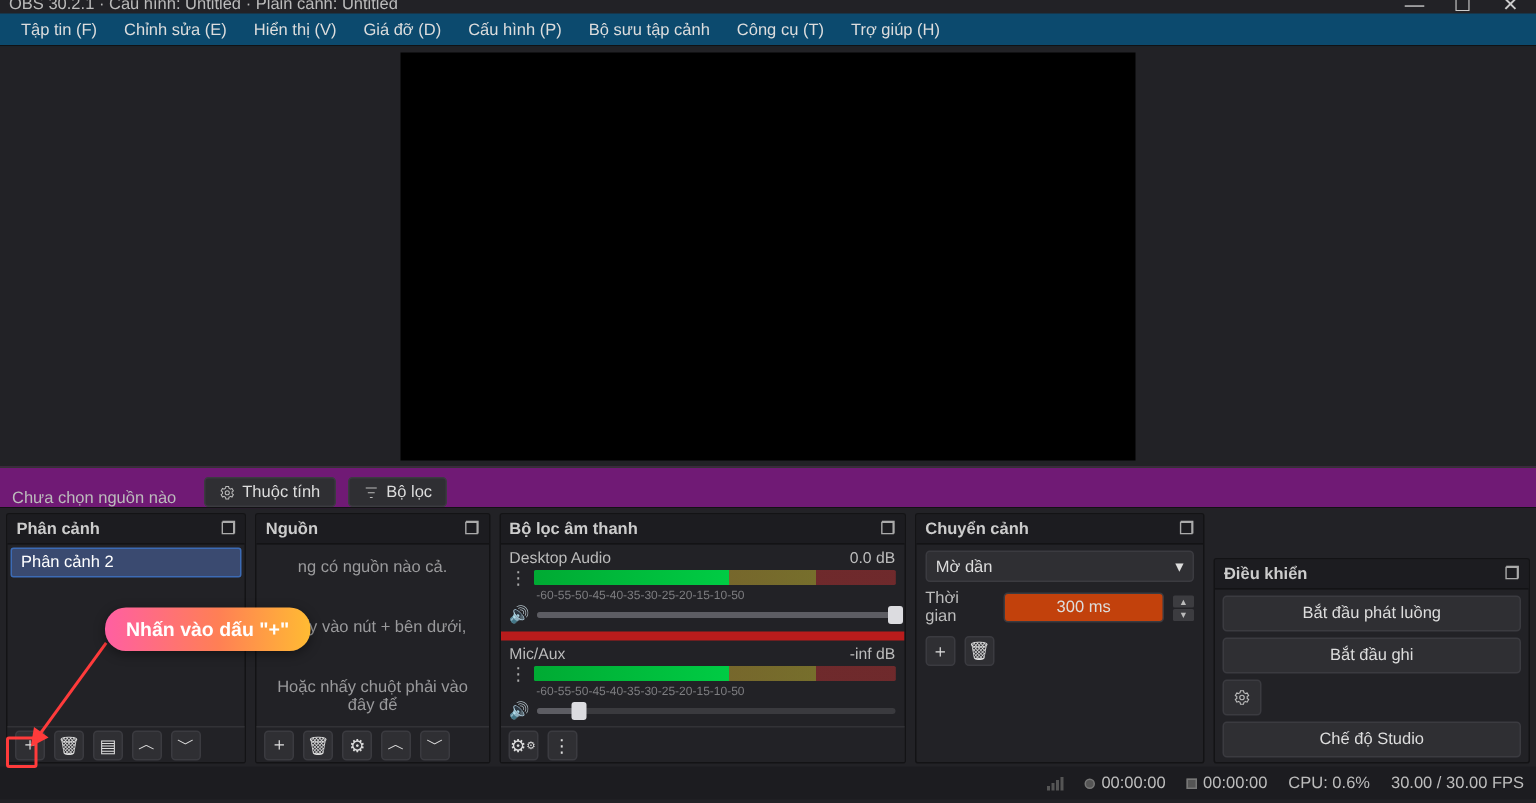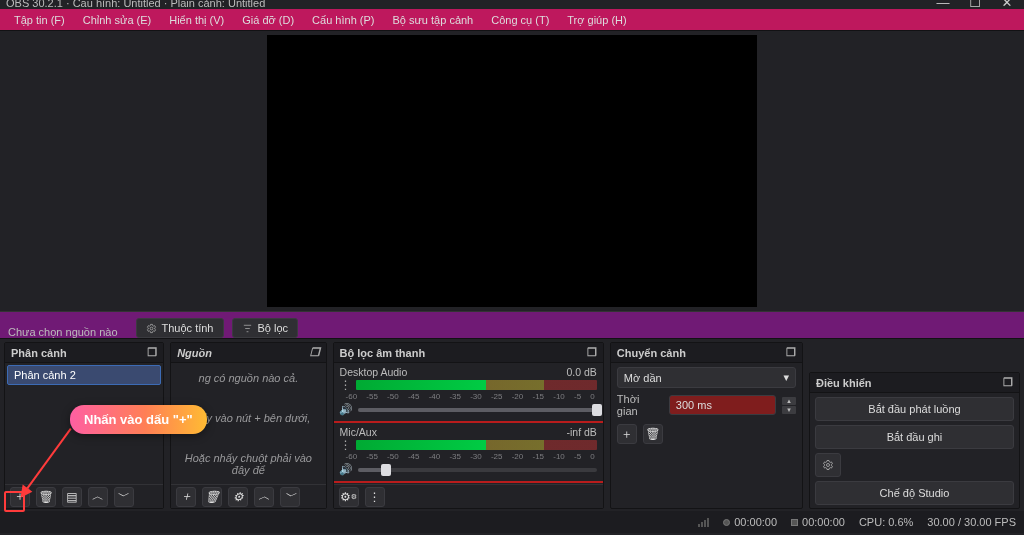--- a/index.html
+++ b/index.html
@@ -17,21 +17,21 @@
     height: 9px; background: #222226;
     display: flex; align-items: center; justify-content: space-between;
     padding: 0 6px; overflow: hidden;
   }
   .titlebar-left { color: #bbb; font-size: 11px; white-space: nowrap; height: 9px; line-height: 6px; overflow: hidden; }
   .titlebar-right { display: flex; gap: 10px; color: #ccc; font-size: 13px; height: 9px; line-height: 5px; }
   .titlebar-right span { width: 22px; text-align: center; }
 
   
   .menubar {
-    height: 22px; background: #be185d;
+    height: 22px; background: #0c4a6e;
     display: flex; align-items: center; gap: 2px;
     padding: 0 6px; color: #ddd;
     border-bottom: 1px solid #121214;
   }
   .menubar .mi { padding: 2px 8px; cursor: default; }
 
   
   .preview-area {
     height: 280px; background: #222226;
     display: flex; align-items: center; justify-content: center;
@@ -79,21 +79,21 @@
   .dock-header .pop { color: #aaa; }
   .dock-body { flex: 1; position: relative; overflow: hidden; }
   .dock-footer {
     height: 24px; display: flex; align-items: center; gap: 6px;
     padding: 0 5px; background: #222226;
     border-top: 1px solid #323236;
   }
 
   
   .dock.scenes       { width: 170px; }
-  .dock.sources      { width: 166px; font-style: italic; }
+  .dock.sources      { width: 166px; }
   .dock.mixer        { width: 288px; }
   .dock.transitions  { width: 205px; }
   .dock.controls     { width: 224px; margin-top: 30px; }
 
   
   .scene-item {
     padding: 3px 6px; border: 1px solid #3c6bb5;
     background: #3a4a70; color: #fff; margin: 2px;
     border-radius: 2px;
   }
@@ -157,37 +157,37 @@
     width: 21px; height: 21px;
     border: 2px solid #ff3b3b;
     border-radius: 2px;
     z-index: 51;
     pointer-events: none;
   }
 
   
   .mix-channel {
     padding: 3px 6px 1px 6px;
-    border-bottom: 2px solid #b91c1c;
+    border-bottom: 6px solid #b91c1c;
   }
   .mix-top { display: flex; justify-content: space-between; color: #bcbcbc; font-size: 10.5px; }
   .mix-row { display: flex; align-items: center; gap: 6px; margin: 2px 0; }
   .mix-dots { color: #aaa; font-size: 12px; line-height: 10px; width: 10px; text-align: center; }
   .meter {
     flex: 1; height: 10px; position: relative;
     background: linear-gradient(90deg,#0a3 0%,#0c4 54%,#db3 54%,#dc3 78%,#c33 78%,#c33 100%);
     border-radius: 1px;
   }
   .meter::after {
     content: ""; position: absolute; inset: 0;
     background: linear-gradient(90deg, rgba(0,0,0,0) 0%, rgba(0,0,0,0) 54%, rgba(34,34,38,.55) 54%, rgba(34,34,38,.55) 100%);
   }
   .ticks {
-    display: flex; justify-content: space-between; font-size: 8px; color: #7d7d80;
-    padding: 0 2px; margin-left: 4px;
+    display: flex; font-size: 8px; color: #7d7d80;
+    padding: 0 2px; margin-left: 16px;
   }
   .slider-row { display: flex; align-items: center; gap: 6px; margin: 2px 0 4px 0; }
   .speaker { width: 12px; color: #ccc; font-size: 11px; }
   .slider {
     flex: 1; height: 4px; background: #3a3a3e; border-radius: 2px; position: relative;
   }
   .slider .fill { height: 100%; background: #5d5d63; border-radius: 2px; }
   .slider .thumb {
     position: absolute; top: -4px; width: 10px; height: 12px;
     background: #dcdce0; border-radius: 2px; transform: translateX(-50%);
@@ -204,22 +204,22 @@
   
   .trans-body { padding: 4px 6px; display: flex; flex-direction: column; gap: 5px; }
   .select {
     display: flex; align-items: center; justify-content: space-between;
     background: #2f2f33; border: 1px solid #3b3b40;
     border-radius: 3px; padding: 3px 6px; color: #ddd;
   }
   .trans-row { display: flex; align-items: center; gap: 6px; }
   .trans-label { width: 46px; font-size: 11px; color: #bcbcbc; }
   .num-input {
-    flex: 1; background: #7f1d1d; border: 1px solid #3b3b40;
-    border-radius: 3px; padding: 3px 6px; color: #ddd;
+    flex: 1; background: #c2410c; border: 1px solid #3b3b40;
+    border-radius: 3px; padding: 3px 6px; color: #ddd; text-align: center;
   }
   .spinner {
     width: 14px; display: flex; flex-direction: column; gap: 1px;
   }
   .spinner span {
     height: 8px; background: #3c3c40; border-radius: 1px;
     display: flex; align-items: center; justify-content: center;
     color: #bbb; font-size: 7px;
   }
   .trans-foot-btns { display: flex; gap: 6px; margin-top: 2px; }

